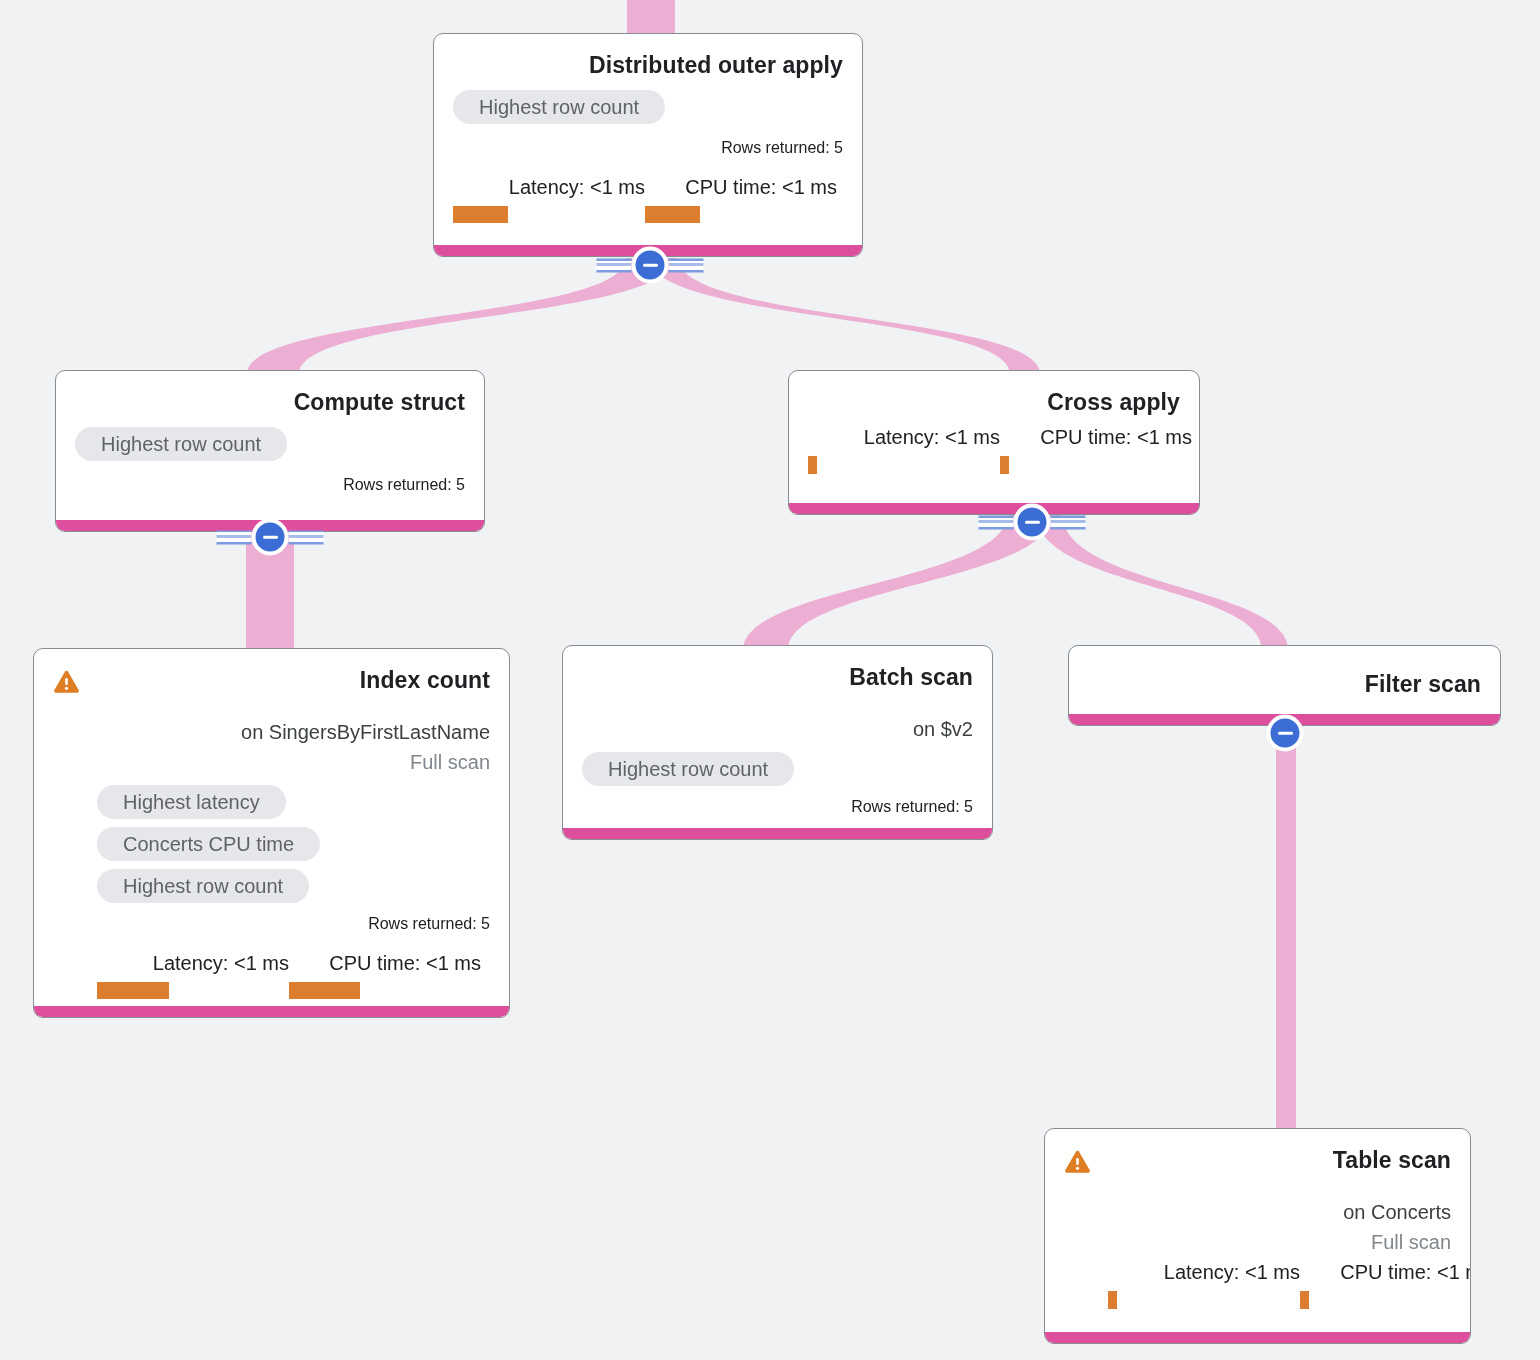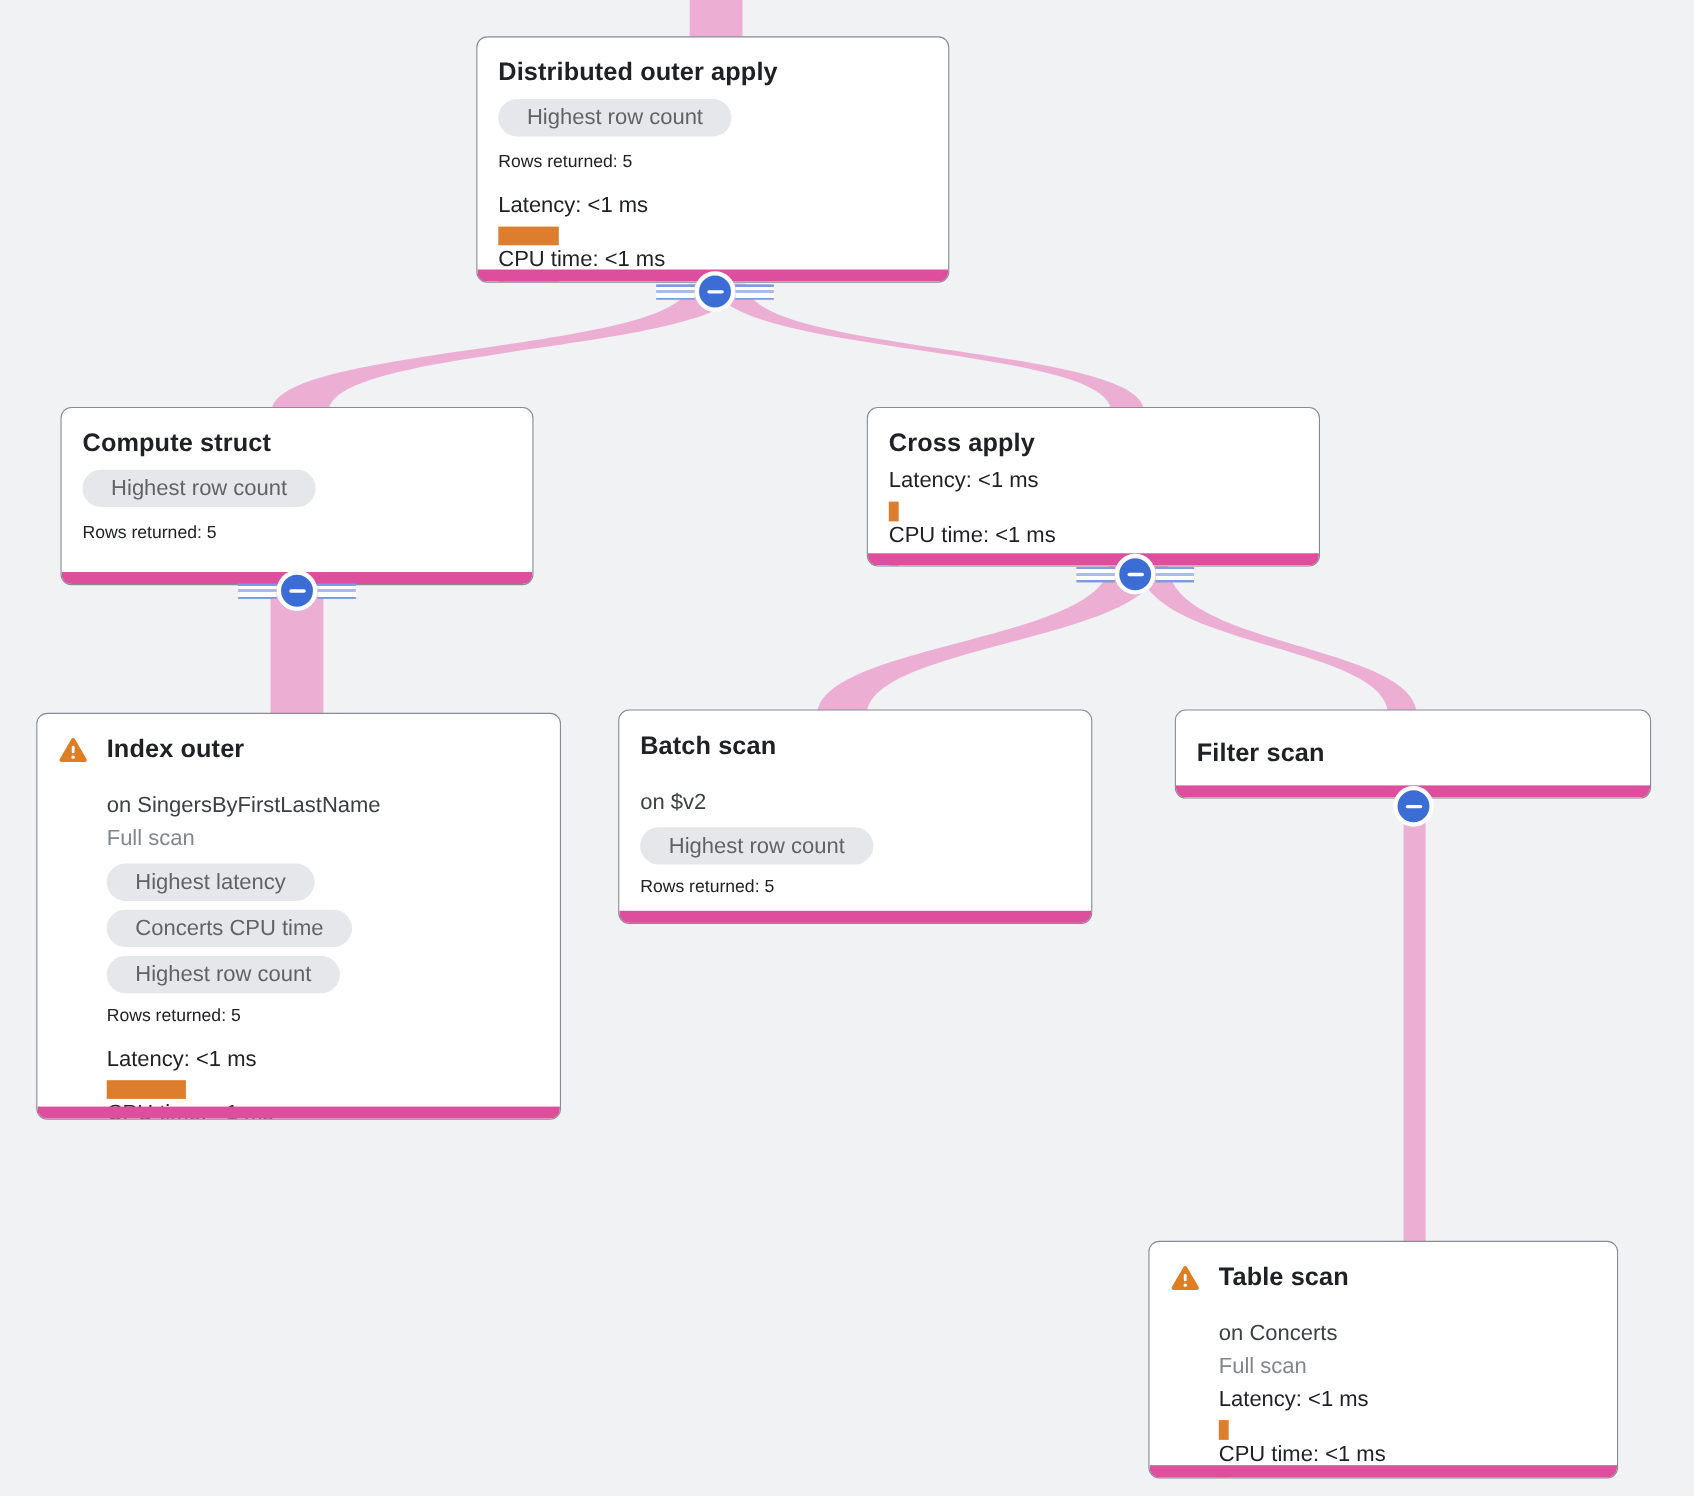--- a/index.html
+++ b/index.html
@@ -21,20 +21,21 @@
 
   
   .card{
     position:absolute;z-index:2;
     background:#ffffff;
     border:1px solid #868c92;
     border-radius:10px;
     overflow:hidden;
     box-sizing:border-box;
     cursor:pointer;
+    text-align:right;
   }
   .strip{
     position:absolute;left:0;right:0;bottom:0;height:11px;
     background:#dd4e9c;
   }
   .card-body{
     display:flex;
     padding:16px 19px 16px 19px;
     gap:17px;
   }
@@ -67,21 +68,20 @@
     white-space:nowrap;
   }
   .rows-line{
     font-size:16px;line-height:26px;
     color:#202124;
     margin-top:11px;
   }
   .metrics{
     display:flex;
     margin-top:13px;
-    flex-direction:column;
   }
   .metric{width:192px;flex:0 0 auto;}
   .metric-label{
     font-size:20px;line-height:26px;
     color:#202124;
     white-space:nowrap;
   }
   .metric-bar{
     display:block;
     height:17px;
@@ -192,21 +192,21 @@
   <div class="card" style="left:33px;top:648px;width:477px;height:370px">
     <div class="card-body">
       <div class="warn-col">
         <svg width="27" height="27" viewBox="0 0 24 24">
           <path d="M13.3,3.2 L22.8,19.6 A1.55,1.55 0 0 1 21.5,21.9 H2.5 A1.55,1.55 0 0 1 1.2,19.6 L10.7,3.2 A1.55,1.55 0 0 1 13.3,3.2 Z" fill="#df7d22"></path>
           <rect x="10.85" y="8.8" width="2.3" height="6.2" rx="1.1" fill="#ffffff"></rect>
           <circle cx="12" cy="18.1" r="1.35" fill="#ffffff"></circle>
         </svg>
       </div>
       <div class="content">
-        <div class="title">Index outer</div>
+        <div class="title">Index count</div>
         <div class="subtitle">on SingersByFirstLastName</div>
         <div class="scan-type">Full scan</div>
         <div class="pill">Highest latency</div>
         <div class="pill" style="margin-top:8px">Concerts CPU time</div>
         <div class="pill" style="margin-top:8px">Highest row count</div>
         <div class="rows-line" style="margin-top:8px">Rows returned: 5</div>
         <div class="metrics">
           <div class="metric">
             <div class="metric-label">Latency: &lt;1 ms</div>
             <span class="metric-bar" style="width:72px"></span>

